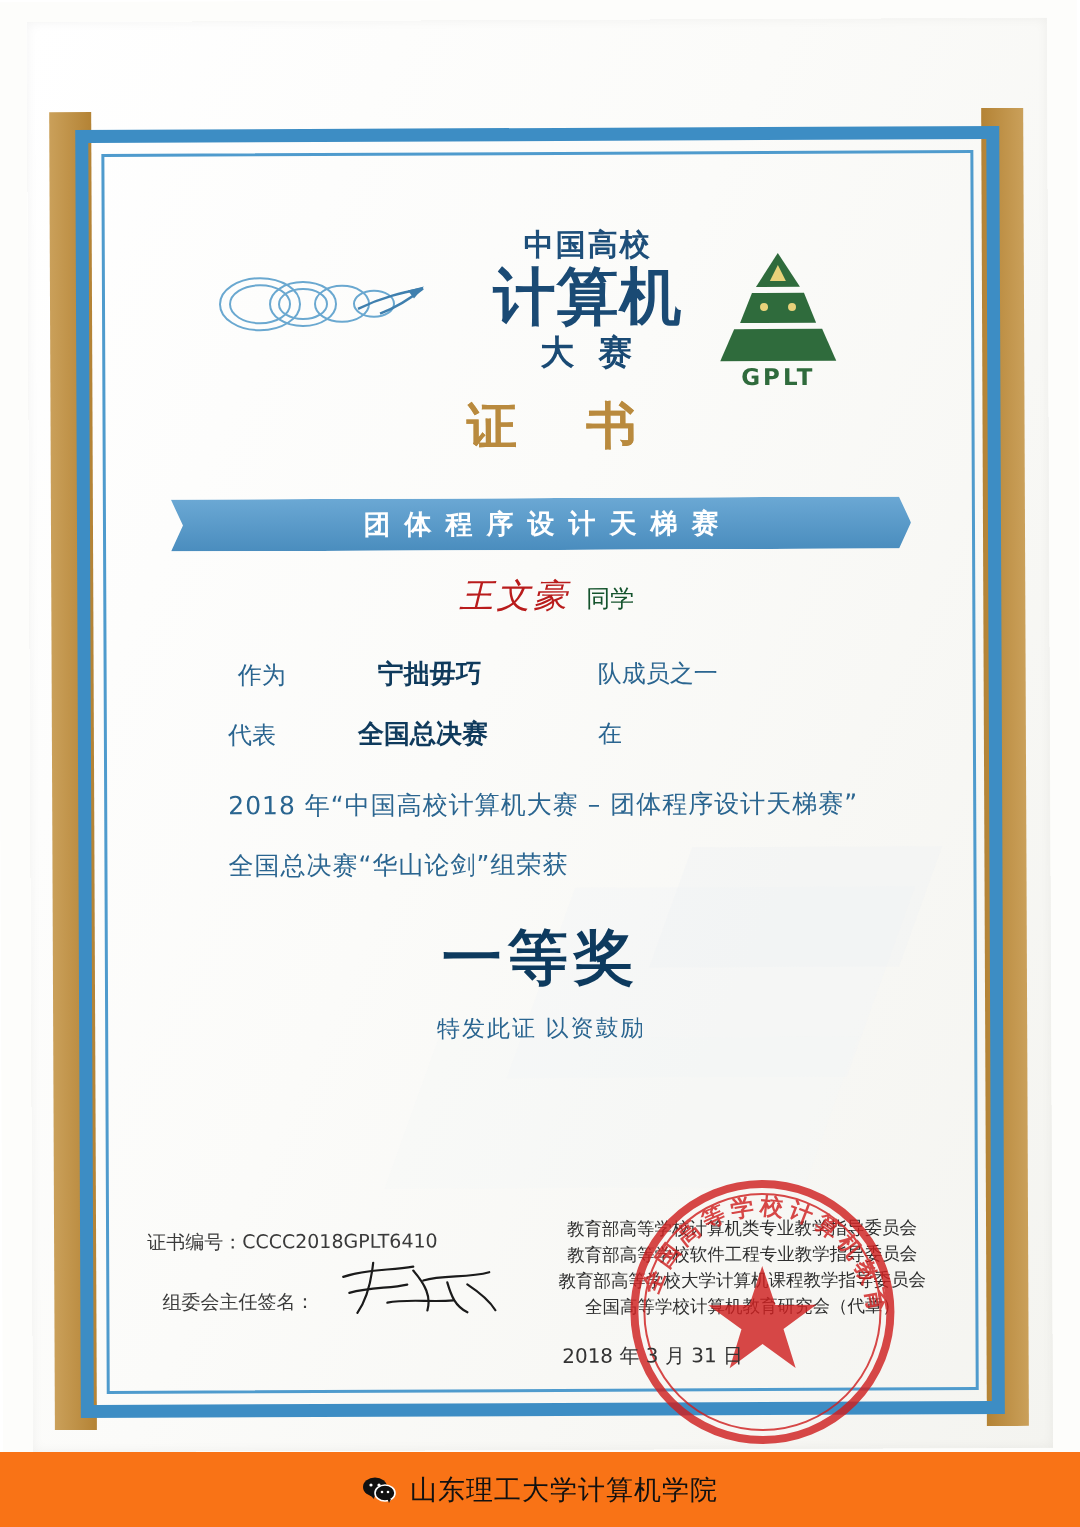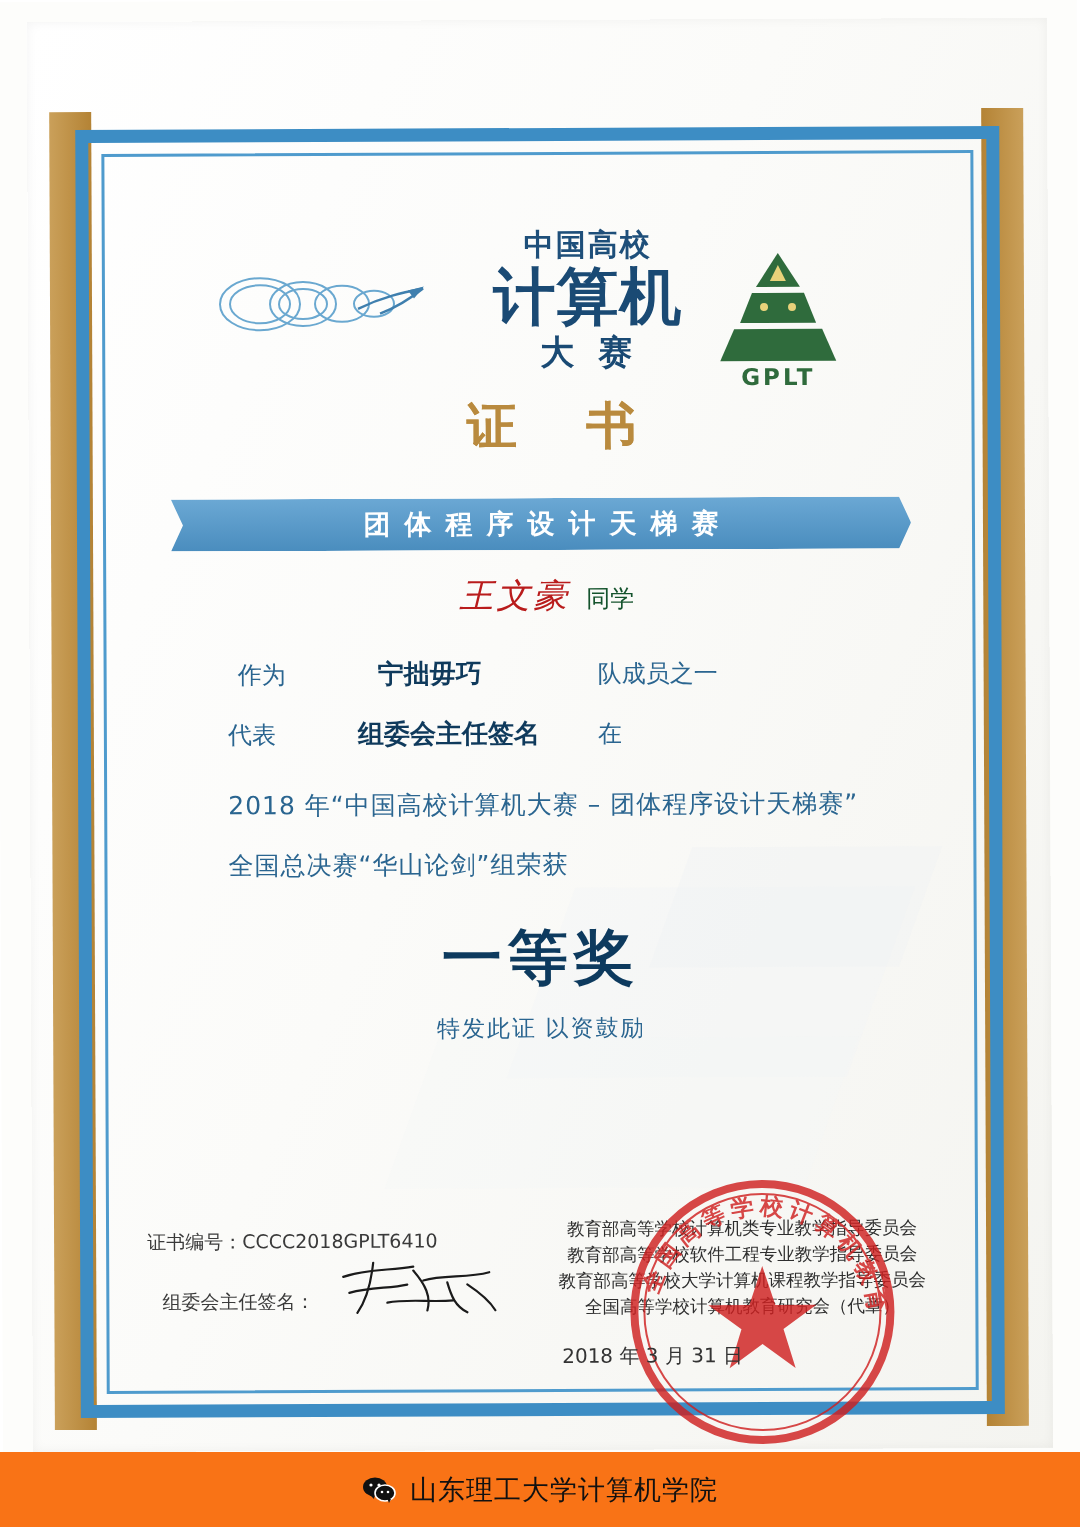--- a/index.html
+++ b/index.html
@@ -395,21 +395,21 @@
     </div>
 
     <div class="row" id="row-team">
       <span class="label" id="team-label">作为</span>
       <span class="value-strong" id="team-value">宁拙毋巧</span>
       <span class="label" id="team-tail">队成员之一</span>
     </div>
 
     <div class="row" id="row-school">
       <span class="label" id="school-label">代表</span>
-      <span class="value-strong" id="school-value">组委会主任签名</span>
+      <span class="value-strong" id="school-value">全国总决赛</span>
       <span class="label" id="school-tail">在</span>
     </div>
 
     <div class="row" id="line-event">2018 年“中国高校计算机大赛 – 团体程序设计天梯赛”</div>
     <div class="row" id="line-final">全国总决赛“华山论剑”组荣获</div>
 
     <div id="award">一等奖</div>
     <div id="encourage">特发此证   以资鼓励</div>
 
     <div id="cert-no">

